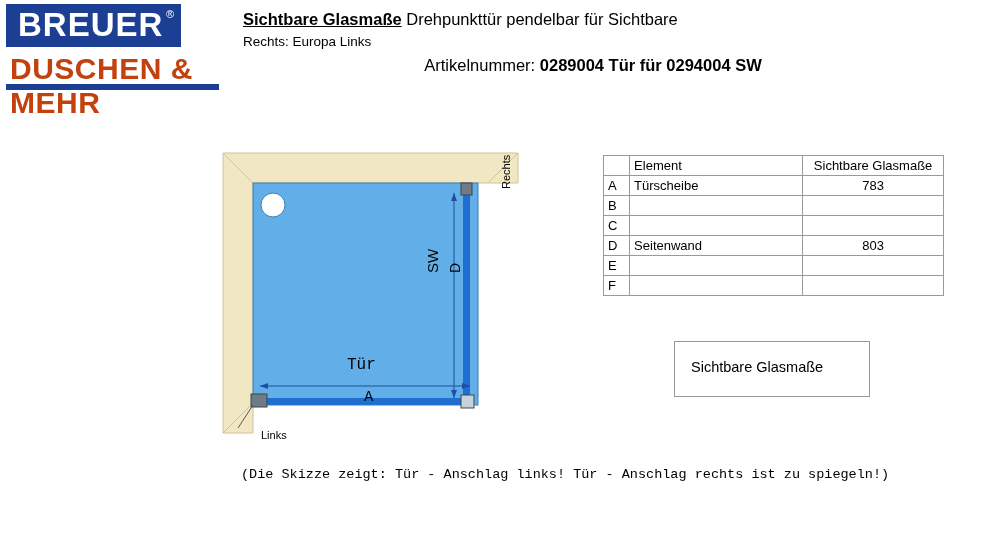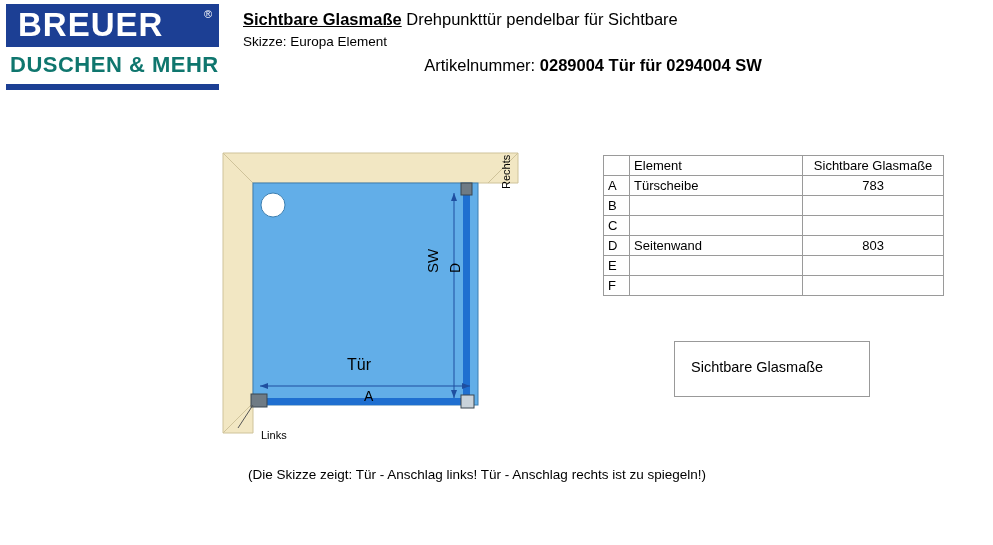--- a/index.html
+++ b/index.html
@@ -30,21 +30,21 @@
     left: 6px;
     top: 4px;
     width: 213px;
     height: 88px;
     background: #ffffff;
   }
   #logo-top-bar {
     position: absolute;
     left: 0;
     top: 0;
-    width: 213px;
+    width: 175px;
     height: 43px;
     background: #1c3f94;
   }
   #logo-top-text {
     position: absolute;
     left: 12px;
     top: 2px;
     font-size: 33px;
     font-weight: bold;
     letter-spacing: 1px;
@@ -55,24 +55,24 @@
     position: absolute;
     right: 7px;
     top: 4px;
     font-size: 11px;
     color: #ffffff;
   }
   #logo-bottom-text {
     position: absolute;
     left: 4px;
     top: 48px;
-    font-size: 22px;
+    font-size: 30px;
     font-weight: bold;
     letter-spacing: 0.5px;
-    color: #0f766e;
+    color: #c2410c;
   }
   #logo-underline {
     position: absolute;
     left: 0;
     top: 80px;
     width: 213px;
     height: 6px;
     background: #1c3f94;
   }
 
@@ -163,24 +163,25 @@
   #legend-box span {
     position: absolute;
     left: 16px;
     top: 17px;
     font-size: 14.5px;
   }
 
   
   #footnote {
     position: absolute;
-    left: 248px;
+    left: 241px;
     top: 467px;
     font-size: 13.5px;
     white-space: nowrap;
+    font-family: Liberation Mono, monospace;
   }
 
   
   .draw-label {
     position: absolute;
     font-size: 14px;
   }
 </style>
 </head>
 <body>
@@ -195,22 +196,22 @@
     <div id="logo-bottom-text">DUSCHEN &amp; MEHR</div>
     <div id="logo-underline"></div>
   </div>
 
   <div id="header-texts">
     <div class="title-line">
       <span class="title-strong">Sichtbare Glasmaße</span>
       <span>Drehpunkttür pendelbar für Sichtbare</span>
     </div>
     <div class="serie-line">
-      <span>Skizze:</span>
-      <span>Europa Element</span>
+      <span>Rechts:</span>
+      <span>Europa Links</span>
     </div>
     <div class="art-line">
       <span>Artikelnummer:</span>
       <span class="art-value">0289004 Tür für 0294004 SW</span>
     </div>
   </div>
 </div>
 
 <div id="drawing">
   <svg width="310" height="300" viewBox="0 0 310 300" xmlns="http://www.w3.org/2000/svg">
@@ -237,21 +238,21 @@
     <polygon points="252,243 244,240 244,246" fill="#1f4fa0"></polygon>
 
     <line x1="236" y1="50" x2="236" y2="255" stroke="#1f4fa0" stroke-width="1"></line>
     <polygon points="236,50 233,58 239,58" fill="#1f4fa0"></polygon>
     <polygon points="236,255 233,247 239,247" fill="#1f4fa0"></polygon>
 
     <line x1="35" y1="262" x2="20" y2="285" stroke="#555555" stroke-width="1"></line>
   </svg>
 
   
-  <span class="draw-label" style="left:129px; top:213px; font-size:16px;">Tür</span>
+  <span class="draw-label" style="left:129px; top:213px; font-size:16px;font-family:Liberation Mono, monospace;">Tür</span>
   <span class="draw-label" style="left:146px; top:245px; font-size:14px;">A</span>
   <span class="draw-label" style="left:206px; top:130px; font-size:15px; transform:rotate(-90deg); transform-origin:left top;">SW</span>
   <span class="draw-label" style="left:229px; top:130px; font-size:14px; transform:rotate(-90deg); transform-origin:left top;">D</span>
   <span class="draw-label" style="left:282px; top:46px; font-size:11px; transform:rotate(-90deg); transform-origin:left top;">Rechts</span>
   <span class="draw-label" style="left:43px; top:286px; font-size:11px;">Links</span>
 </div>
 
 <div id="table-wrap">
   <table class="glass-table">
     <thead>

